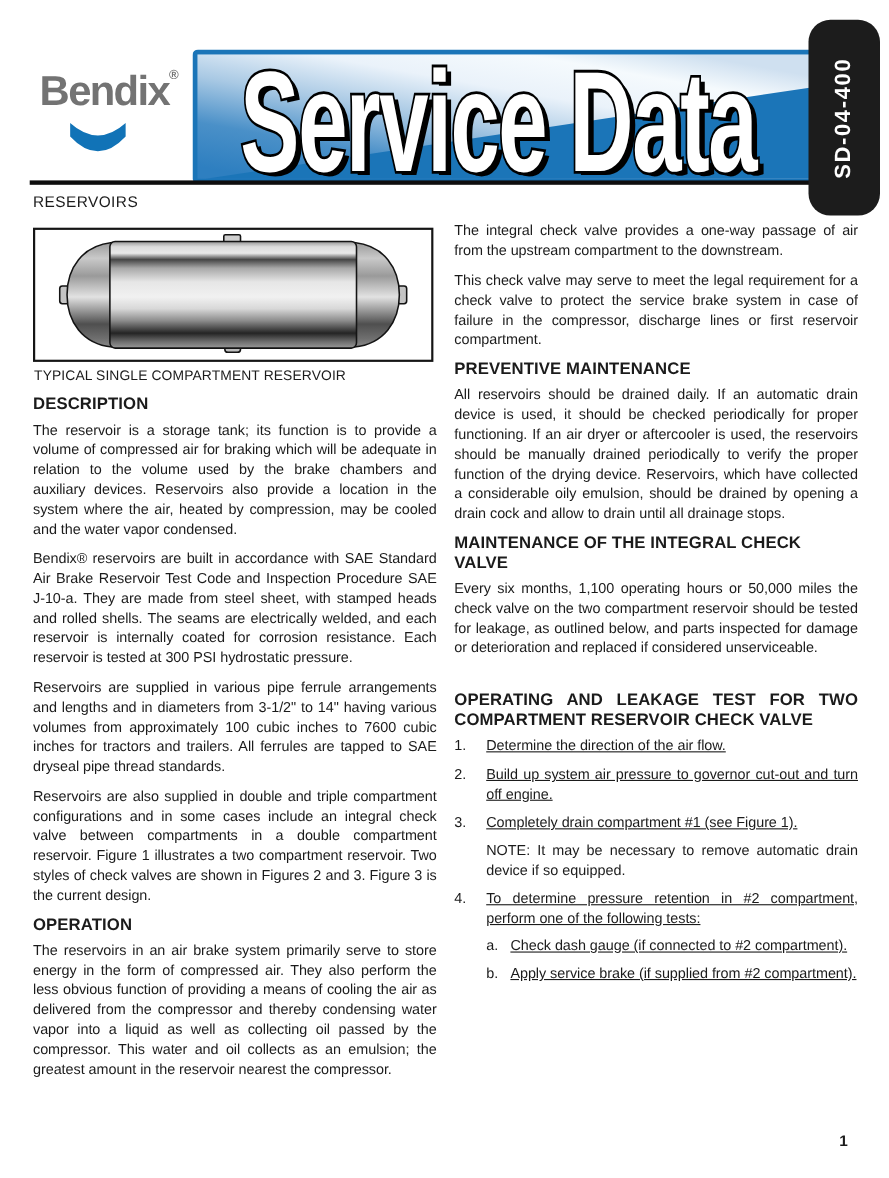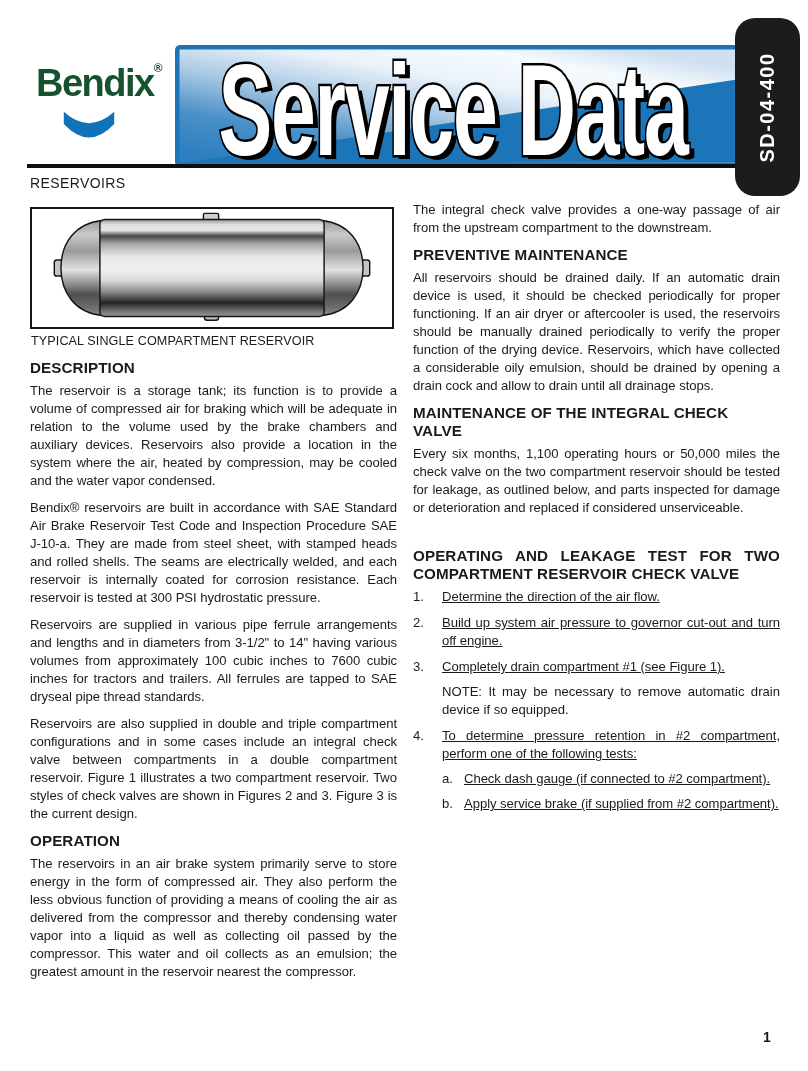--- a/index.html
+++ b/index.html
@@ -2,21 +2,21 @@
 <html><head>
 <meta charset="utf-8">
 <style>
   html,body { margin:0; padding:0; background:#fff; }
   .page {
     position:relative; width:808px; height:1071px; background:#ffffff;
     font-family:"Liberation Sans", sans-serif; color:#1b1b1b; overflow:hidden;
   }
 
   
-  .brand { position:absolute; left:36px; top:64px; color:#14532d;
+  .brand { position:absolute; left:36px; top:64px; color:#737373;
            font-size:38px; font-weight:700; letter-spacing:-1.5px; line-height:1; }
   .brand .reg { font-size:12px; font-weight:700; vertical-align:top; position:relative; top:-2px; left:0px; }
   .swoosh { position:absolute; left:57px; top:111px; width:64px; height:40px; }
 
   .banner { position:absolute; left:175px; top:45px; width:570px; height:122px;text-decoration:underline; }
   .banner svg { display:block; }
 
   .rule { position:absolute; left:27px; top:164px; width:719px; height:4px; background:#0e0e0e; }
 
   .tab { position:absolute; left:735px; top:18px; width:65px; height:178px;
@@ -138,20 +138,21 @@
     <p>Bendix® reservoirs are built in accordance with SAE Standard Air Brake Reservoir Test Code and Inspection Procedure SAE J-10-a. They are made from steel sheet, with stamped heads and rolled shells. The seams are electrically welded, and each reservoir is internally coated for corrosion resistance. Each reservoir is tested at 300 PSI hydrostatic pressure.</p>
     <p>Reservoirs are supplied in various pipe ferrule arrangements and lengths and in diameters from 3-1/2" to 14" having various volumes from approximately 100 cubic inches to 7600 cubic inches for tractors and trailers. All ferrules are tapped to SAE dryseal pipe thread standards.</p>
     <p>Reservoirs are also supplied in double and triple compartment configurations and in some cases include an integral check valve between compartments in a double compartment reservoir. Figure 1 illustrates a two compartment reservoir. Two styles of check valves are shown in Figures 2 and 3. Figure 3 is the current design.</p>
     <div class="heading">OPERATION</div>
     <p>The reservoirs in an air brake system primarily serve to store energy in the form of compressed air. They also perform the less obvious function of providing a means of cooling the air as delivered from the compressor and thereby condensing water vapor into a liquid as well as collecting oil passed by the compressor. This water and oil collects as an emulsion; the greatest amount in the reservoir nearest the compressor.</p>
   </div>
 
   <div class="col col-right">
 
     <p>The integral check valve provides a one-way passage of air from the upstream compartment to the downstream.</p>
+    <p>This check valve may serve to meet the legal requirement for a check valve to protect the service brake system in case of failure in the compressor, discharge lines or first reservoir compartment.</p>
 
     <div class="heading">PREVENTIVE MAINTENANCE</div>
     <p>All reservoirs should be drained daily. If an automatic drain device is used, it should be checked periodically for proper functioning. If an air dryer or aftercooler is used, the reservoirs should be manually drained periodically to verify the proper function of the drying device. Reservoirs, which have collected a considerable oily emulsion, should be drained by opening a drain cock and allow to drain until all drainage stops.</p>
 
     <div class="heading">MAINTENANCE OF THE INTEGRAL CHECK VALVE</div>
     <p>Every six months, 1,100 operating hours or 50,000 miles the check valve on the two compartment reservoir should be tested for leakage, as outlined below, and parts inspected for damage or deterioration and replaced if considered unserviceable.</p>
 
     <div class="heading heading-justify">OPERATING AND LEAKAGE TEST FOR TWO COMPARTMENT RESERVOIR CHECK VALVE</div>
 
     <div class="step">

